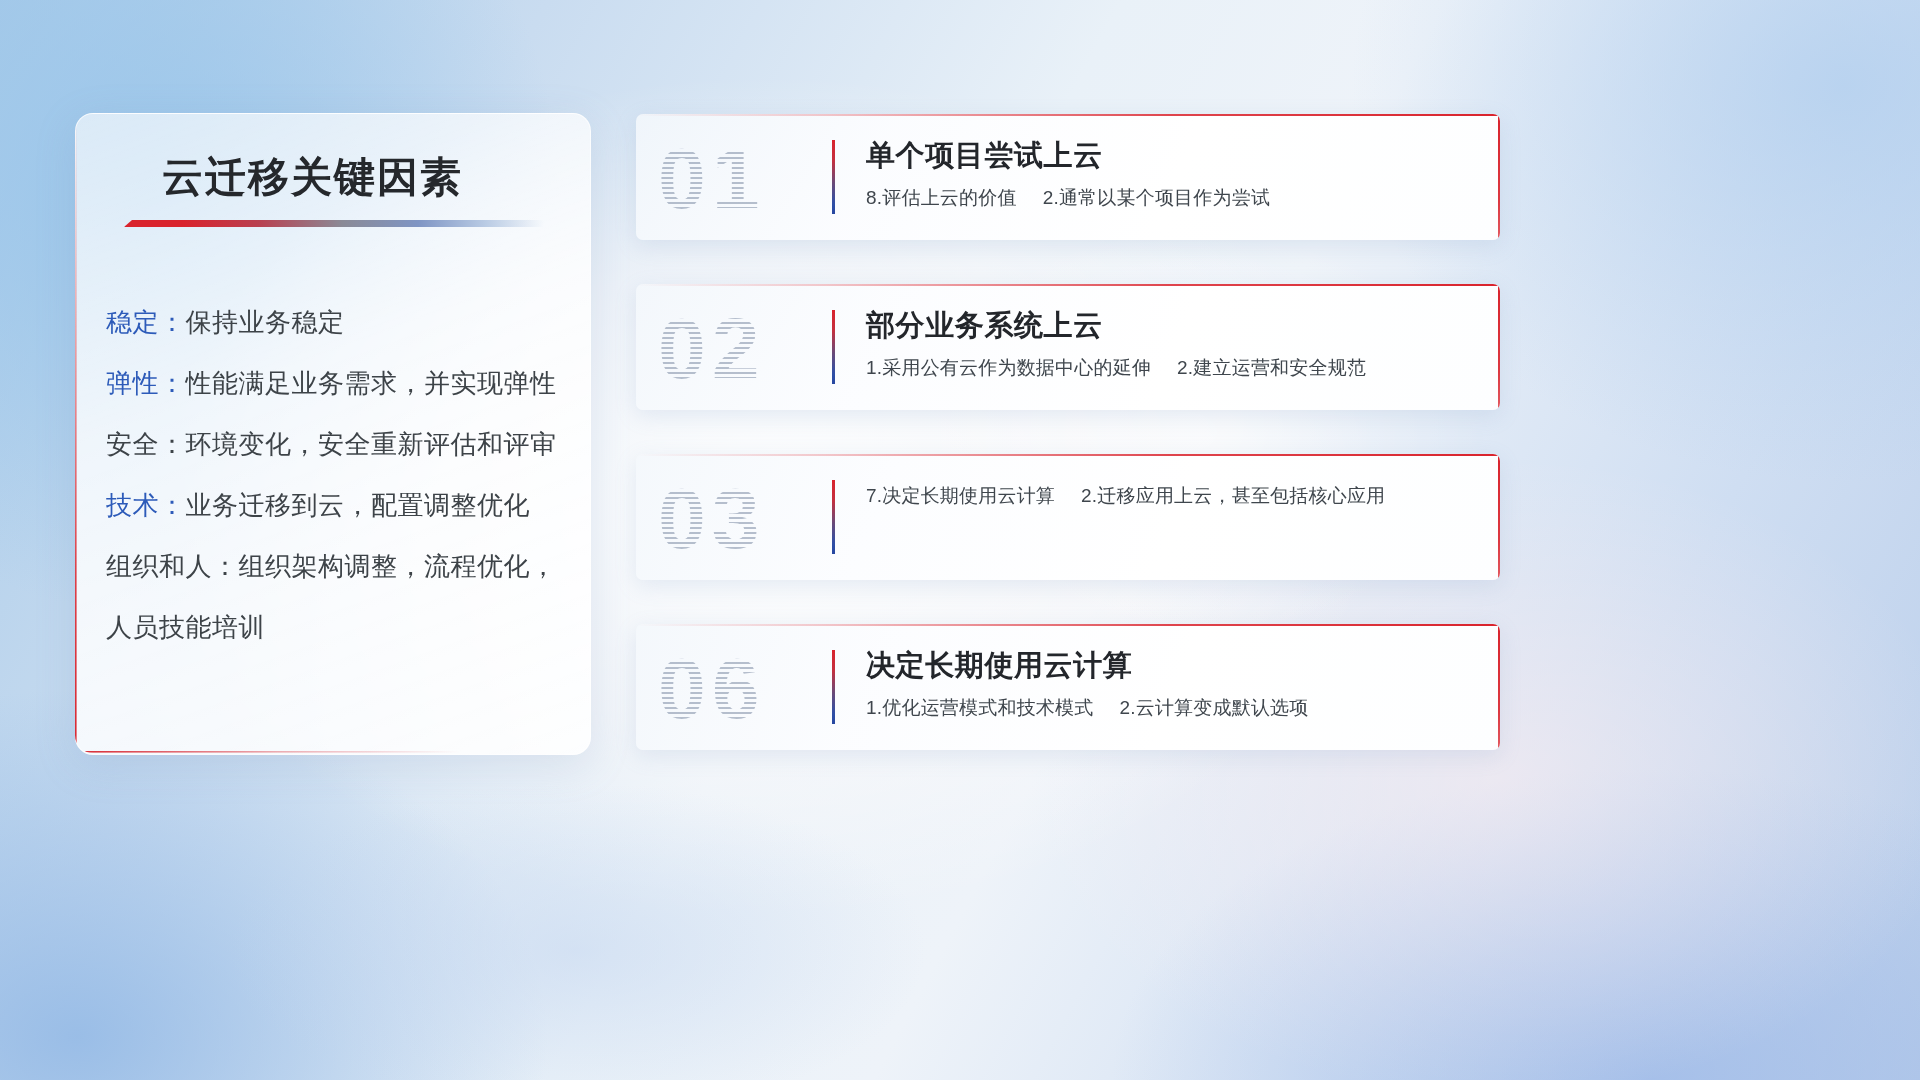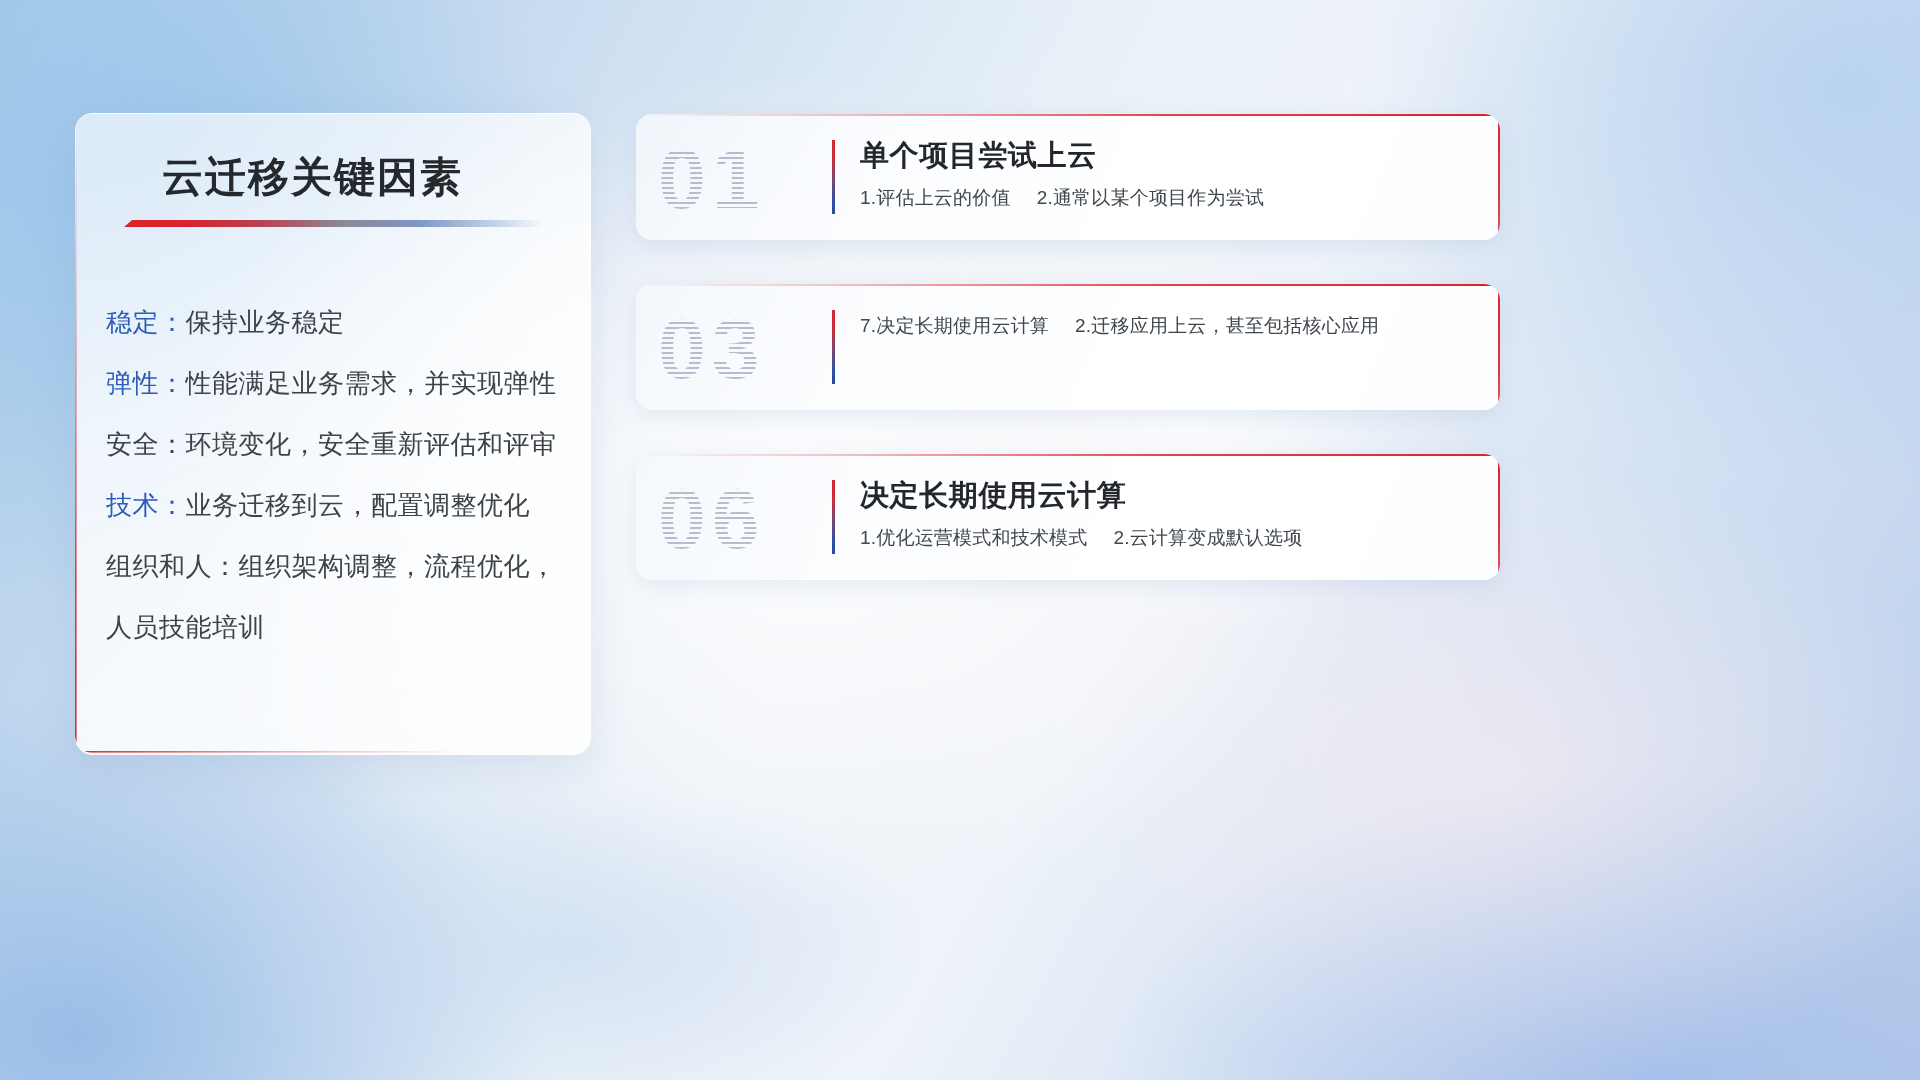--- a/index.html
+++ b/index.html
@@ -57,21 +57,21 @@
     font-size:26px;line-height:61px;color:#3d4348;white-space:nowrap;
     letter-spacing:.5px;
   }
   .pl-label{font-weight:normal;}
   .pl-label.blue{color:#2d5bb9;}
   .pl-label.gray{color:#3d4348;}
 
   
   #cards{position:absolute;left:636px;top:114px;width:864px;}
   .card{
-    position:relative;height:126px;margin-bottom:44px;border-radius:16px;
+    position:relative;height:126px;margin-bottom:44px;border-radius:7px;
     background:linear-gradient(112deg, rgba(244,248,252,.86) 0%, rgba(252,253,255,.95) 28%, #ffffff 62%, #fdfeff 100%);
     box-shadow:0 6px 22px rgba(120,150,190,.16);
     overflow:hidden;
   }
   .card::before{
     content:"";position:absolute;left:0;right:0;top:0;height:1.6px;
     background:linear-gradient(90deg, rgba(217,35,45,0) 0%, rgba(217,35,45,.25) 22%, rgba(217,35,45,.85) 62%, #d9232d 100%);
   }
   .card::after{
     content:"";position:absolute;top:0;bottom:0;right:0;width:1.6px;
@@ -84,21 +84,21 @@
     -webkit-background-clip:text;background-clip:text;color:transparent;
     background-image:repeating-linear-gradient(to bottom,
       rgba(120,135,160,.85) 0px, rgba(120,135,160,.85) 2px,
       rgba(255,255,255,0) 2px, rgba(255,255,255,0) 5px);
     user-select:none;
   }
   .accent-bar{
     position:absolute;left:196px;top:26px;width:2.6px;height:74px;
     background:linear-gradient(to bottom,#d9232d 0%,#c4303f 28%,#6a4a78 58%,#2f4fa6 86%,#2747a0 100%);
   }
-  .card-body{position:absolute;left:224px;top:20px;right:26px;}
+  .card-body{position:absolute;left:230px;top:20px;right:26px;}
   .card-title{
     font-size:29px;font-weight:bold;color:#23262b;letter-spacing:.6px;
     line-height:42px;white-space:nowrap;
   }
   .card-desc{
     margin-top:9px;font-size:19px;color:#3f464d;letter-spacing:.2px;
     line-height:26px;white-space:nowrap;
   }
   .d2{margin-left:26px;}
 </style>
@@ -136,25 +136,35 @@
 <div id="left-edge"></div>
 
 <div id="cards">
 
   <div class="card">
     <div class="card-num">01</div>
     <div class="accent-bar"></div>
     <div class="card-body">
       <div class="card-title">单个项目尝试上云</div>
       <div class="card-desc">
-        <span>1.评估上云的价值</span><span class="d2">2.通常以某个项目作为尝试</span>
+        <span>8.评估上云的价值</span><span class="d2">2.通常以某个项目作为尝试</span>
       </div>
     </div>
   </div>
 
+  <div class="card">
+    <div class="card-num">02</div>
+    <div class="accent-bar"></div>
+    <div class="card-body">
+      <div class="card-title">部分业务系统上云</div>
+      <div class="card-desc">
+        <span>1.采用公有云作为数据中心的延伸</span><span class="d2">2.建立运营和安全规范</span>
+      </div>
+    </div>
+  </div>
 
   <div class="card">
     <div class="card-num">03</div>
     <div class="accent-bar"></div>
     <div class="card-body">
       <div class="card-desc">
         <span>7.决定长期使用云计算</span><span class="d2">2.迁移应用上云，甚至包括核心应用</span>
       </div>
     </div>
   </div>

